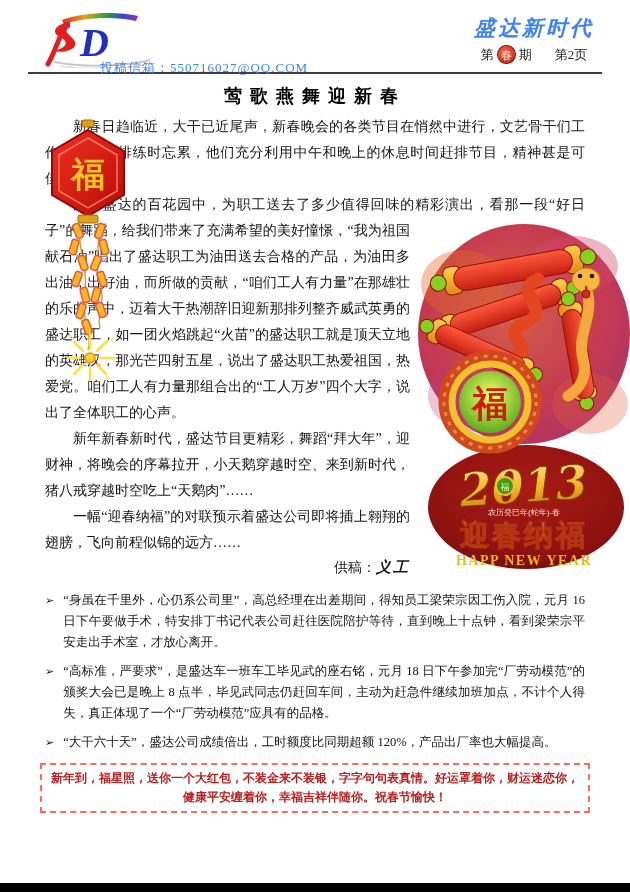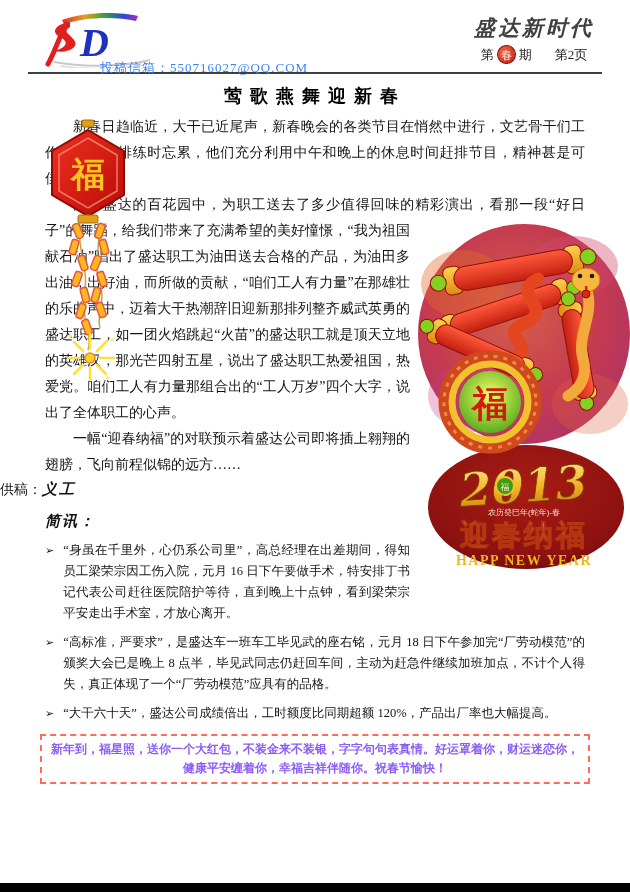--- a/index.html
+++ b/index.html
@@ -5,46 +5,46 @@
   * { margin:0; padding:0; box-sizing:border-box; }
   html,body { width:630px; background:#fff; }
   body { font-family:"Liberation Serif", serif; color:#141414; }
   .page { position:relative; width:630px; height:892px; background:#fff; overflow:hidden; }
 
   
   .header { position:relative; height:74px; margin:0 28px; border-bottom:2px solid #3e3e3e; }
   .logo { position:absolute; left:8px; top:10px; }
   .email { position:absolute; left:72px; top:59px; font-size:13px; letter-spacing:1px; color:#3b82f6; }
   .masthead { position:absolute; right:8px; top:14px; text-align:center; }
-  .masthead-title { font-size:21px; font-weight:bold; font-style:italic; letter-spacing:3px; color:#404040; font-family:"Liberation Serif", serif; }
+  .masthead-title { font-size:21px; font-weight:bold; font-style:italic; letter-spacing:3px; color:#3b82f6; font-family:"Liberation Serif", serif; }
   .issue-line { margin-top:3px; display:flex; align-items:center; justify-content:center; gap:3px; font-size:13px; color:#222; }
   .issue-stamp { display:inline-block; width:19px; height:19px; border-radius:50%; background:radial-gradient(circle at 40% 35%, #f06a4c, #c01c10); color:#ffeadd; font-size:11px; line-height:19px; text-align:center; border:1px solid #8f1008; transform:rotate(-6deg); }
   .page-num { margin-left:20px; }
 
   
   .article-title { margin-top:10px; text-align:center; font-family:"Liberation Sans", sans-serif; font-weight:bold; font-size:18px; letter-spacing:8px; color:#000; }
 
   
   .article { margin-top:6px; padding:0 45px; font-size:14px; line-height:26px; text-align:justify; }
   .article p { text-indent:2em; }
   .festive-float { float:right; width:212px; height:377px; margin-left:8px; margin-right:-45px; shape-outside:inset(32px 0 0 0); }
   .festive-float svg { display:block; margin-top:32px; }
-  .byline { margin:2px 34px 0 0; font-size:14px; height:20px; }
+  .byline { margin:2px 34px 0 0; text-align:right; font-size:14px; height:20px; }
   .byline-author { font-weight:bold; font-style:italic; font-size:15px; letter-spacing:2px; }
 
   
   .briefs { margin-top:12px; padding:0 45px; }
   .briefs-heading { font-size:15px; font-weight:bold; font-style:italic; letter-spacing:2px; height:20px; }
   .brief-item { display:flex; gap:9px; margin-top:8px; font-size:12.5px; line-height:21px; text-align:justify; }
   .brief-marker { flex:0 0 auto; font-family:"DejaVu Sans", sans-serif; font-size:11px; line-height:21px; color:#111; }
 
   
   .footer-box { margin:10px 40px 0; border:2px dashed #ff6a5a; padding:4px 8px; text-align:center;
                 font-family:"Liberation Sans", sans-serif; font-size:12px; font-weight:bold;
-                line-height:19px; color:#8b5cf6; background:#fff; }
+                line-height:19px; color:#b91c1c; background:#fff; }
 
   .bottom-bar { position:absolute; left:0; bottom:0; width:630px; height:9px; background:#000; }
 
   
   .lantern { position:absolute; left:38px; top:118px; z-index:3; pointer-events:none; }
 </style>
 </head>
 <body>
 
 <div class="page">
@@ -180,29 +180,29 @@
           <circle cx="87" cy="262" r="9" fill="#3f9c10" stroke="#f2c12f" stroke-width="2"></circle>
           <text x="87" y="265.5" text-anchor="middle" font-family="Liberation Serif, serif" font-size="9" fill="#ffeecc">福</text>
           <text x="106" y="291" text-anchor="middle" font-family="Liberation Sans, sans-serif" font-size="8" fill="#ffd7c8">农历癸巳年(蛇年)-春</text>
           <text x="106" y="321" text-anchor="middle" font-family="Liberation Serif, serif" font-size="29" font-weight="bold" letter-spacing="3" fill="url(#goldTxt)" stroke="#b33410" stroke-width="1">迎春纳福</text>
           <text x="106" y="341" text-anchor="middle" font-family="Liberation Serif, serif" font-size="14" font-weight="bold" letter-spacing="1.5" fill="#edb51e">HAPP NEW YEAR</text>
         </g>
       </svg>
     </div>
 
     <p>回看盛达的百花园中，为职工送去了多少值得回味的精彩演出，看那一段“好日子”的舞蹈，给我们带来了充满希望的美好憧憬，“我为祖国献石油”唱出了盛达职工为油田送去合格的产品，为油田多出油，出好油，而所做的贡献，“咱们工人有力量”在那雄壮的乐曲声中，迈着大干热潮辞旧迎新那排列整齐威武英勇的盛达职工，如一团火焰跳起“火苗”的盛达职工就是顶天立地的英雄汉，那光芒四射五星，说出了盛达职工热爱祖国，热爱党。咱们工人有力量那组合出的“工人万岁”四个大字，说出了全体职工的心声。</p>
+    <p>新年新春新时代，盛达节目更精彩，舞蹈“拜大年”，迎财神，将晚会的序幕拉开，小天鹅穿越时空、来到新时代，猪八戒穿越时空吃上“天鹅肉”……</p>
     <p>一幅“迎春纳福”的对联预示着盛达公司即将插上翱翔的翅膀，飞向前程似锦的远方……</p>
   </div>
 
   <div class="byline">
     <span>供稿：</span><span class="byline-author">义工</span>
   </div>
 
   <div class="briefs">
-    <div class="briefs-heading">简讯：</div>
     <div class="brief-item">
       <span class="brief-marker">➢</span>
       <span>“身虽在千里外，心仍系公司里”，高总经理在出差期间，得知员工梁荣宗因工伤入院，元月 16 日下午要做手术，特安排丁书记代表公司赶往医院陪护等待，直到晚上十点钟，看到梁荣宗平安走出手术室，才放心离开。</span>
     </div>
     <div class="brief-item">
       <span class="brief-marker">➢</span>
       <span>“高标准，严要求”，是盛达车一班车工毕见武的座右铭，元月 18 日下午参加完“厂劳动模范”的颁奖大会已是晚上 8 点半，毕见武同志仍赶回车间，主动为赶急件继续加班加点，不计个人得失，真正体现了一个“厂劳动模范”应具有的品格。</span>
     </div>
     <div class="brief-item">
       <span class="brief-marker">➢</span>

